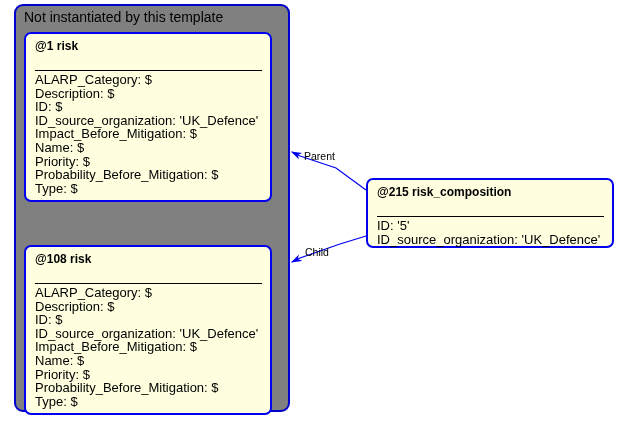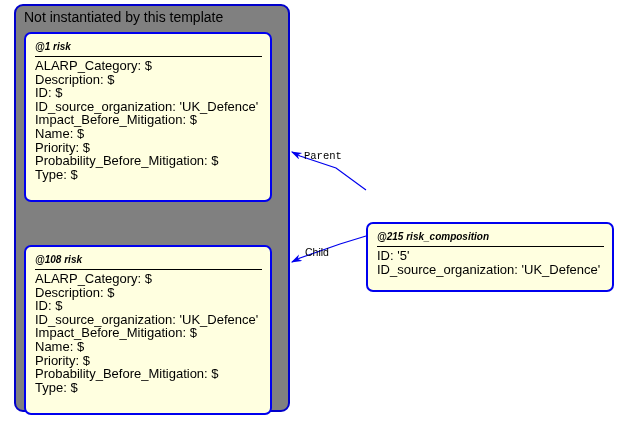--- a/index.html
+++ b/index.html
@@ -45,29 +45,28 @@
   
   .obj-box {
     position: absolute;
     background: #FFFFE0;
     border: 2px solid #0000EE;
     border-radius: 7px;
     box-sizing: border-box;
     padding: 5px 8px 5px 9px;
   }
   .obj-title {
-    font-size: 10px;
+    font-size: 12px;
     font-weight: bold;
     color: #000000;
     line-height: 15px;
     white-space: nowrap;
     border-bottom: 1px solid #000000;
-    padding-bottom: 2px;
+    padding-bottom: 16px;
     margin-bottom: 2px;
-    font-style: italic;
   }
   .obj-attrs {
     list-style: none;
     margin: 0;
     padding: 0;
   }
   .obj-attrs li {
     font-size: 13px;
     color: #000000;
     line-height: 13.6px;
@@ -85,32 +84,31 @@
     top: 224px;
     width: 248px;
     height: 170px;
     margin-top: 21px;
   }
   #box-risk-composition {
     left: 366px;
     top: 178px;
     width: 248px;
     height: 70px;
-    margin-top: 44px;
   }
   
   .edge-label {
     position: absolute;
     font-size: 10.5px;
     color: #000000;
     background: transparent;
     white-space: nowrap;
     line-height: 12px;
   }
-  #label-parent { left: 304px; top: 150px; font-family: Liberation Mono, monospace; }
+  #label-parent { left: 304px; top: 150px; }
   #label-child  { left: 305px; top: 246px; }
 </style>
 </head>
 <body>
 
 <svg id="canvas" width="626" height="422" viewBox="0 0 626 422" xmlns="http://www.w3.org/2000/svg">
   <defs>
     <marker id="arrow-head" markerWidth="9" markerHeight="9" refX="8" refY="3" orient="auto" markerUnits="strokeWidth">
       <path d="M0,0 L9,3 L0,6 L2.6,3 z" fill="#0000EE"></path>
     </marker>

